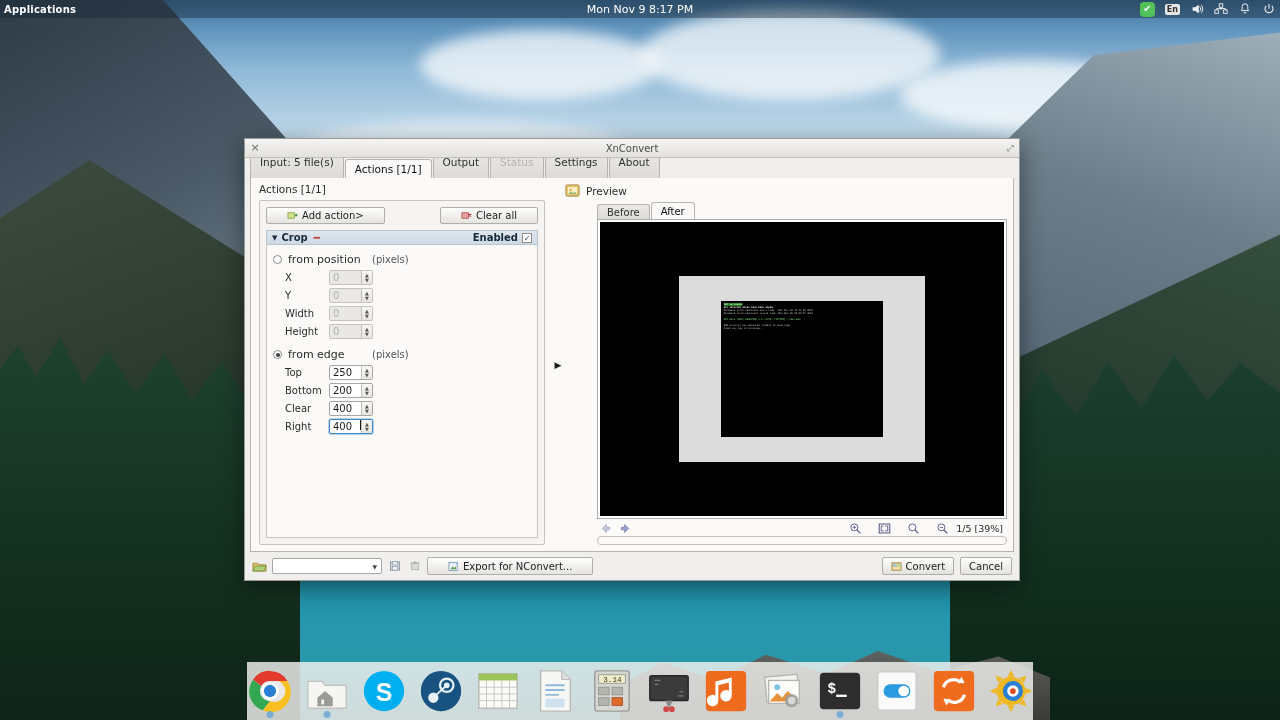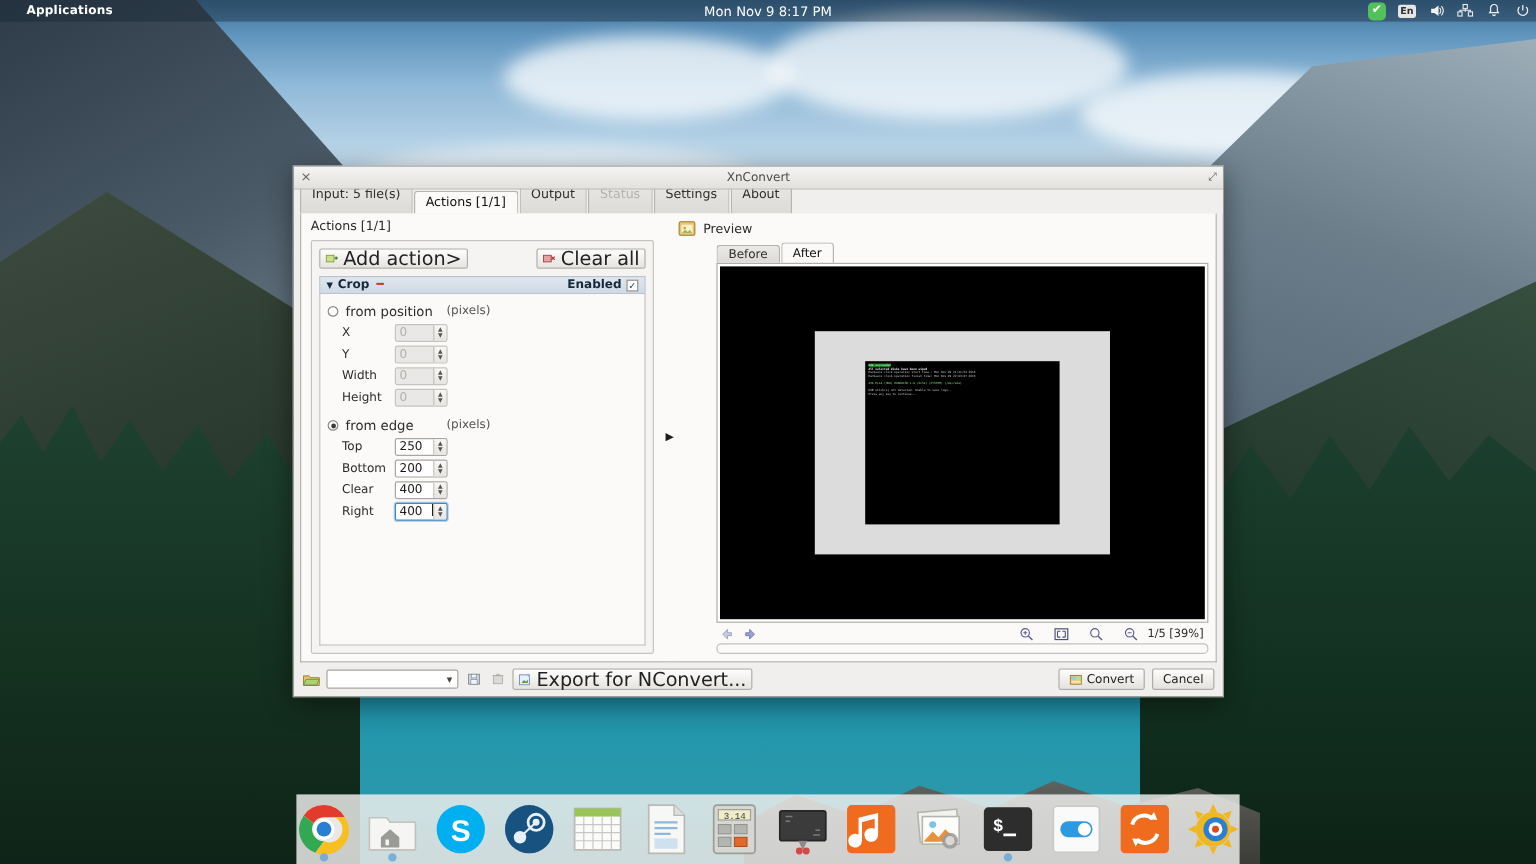--- a/index.html
+++ b/index.html
@@ -66,21 +66,21 @@
     filter: blur(7px);
   }
 
   
   #toppanel {
     position:absolute; left:0; top:0; width:1280px; height:18px;
     background: rgba(24,38,52,0.42);
     color:#fff; font-size:10px; font-weight:bold;
     display:flex; align-items:center;
   }
-  #toppanel .apps { padding-left:22px; letter-spacing:.2px; }
+  #toppanel .apps { padding-left:4px; letter-spacing:.2px; }
   #toppanel .clock {
     position:absolute; left:0; right:0; text-align:center;
     font-weight:normal; font-size:11px;
   }
   #toppanel .tray {
     position:absolute; right:4px; display:flex; align-items:center; gap:10px;
   }
   .tray-ico { width:14px; height:14px; display:block; }
   .tray-check {
     width:15px; height:15px; border-radius:4px; background:#52c15a;
@@ -142,21 +142,21 @@
   
   #leftpane { width:300px; padding:5px 0 0 8px; display:flex; flex-direction:column; }
   .pane-title { font-size:10.5px; color:#2b2b29; margin-bottom:5px; }
   .act-box {
     flex:1; margin:0 6px 6px 0; background:#f5f4f2;
     border:1px solid #c6c4c0; border-radius:2px; padding:6px;
     display:flex; flex-direction:column;
   }
   .act-toolbar { display:flex; justify-content:space-between; margin-bottom:6px; }
   .btn {
-    height:17px; padding:0 4px; font-size:16px; color:#222;
+    height:17px; padding:0 20px; font-size:10px; color:#222;
     background:linear-gradient(to bottom,#fdfdfc,#e6e4e0);
     border:1px solid #b0aea9; border-radius:2px;
     display:inline-flex; align-items:center; gap:4px;
   }
   .ic { width:11px; height:11px; display:inline-block; flex:none; }
   .action-hdr {
     height:15px; background:linear-gradient(to bottom,#dfe7ef,#cfdae6);
     border:1px solid #b9c4cf; display:flex; align-items:center;
     padding:0 5px; font-size:10px; color:#16283a; font-weight:bold;
   }

